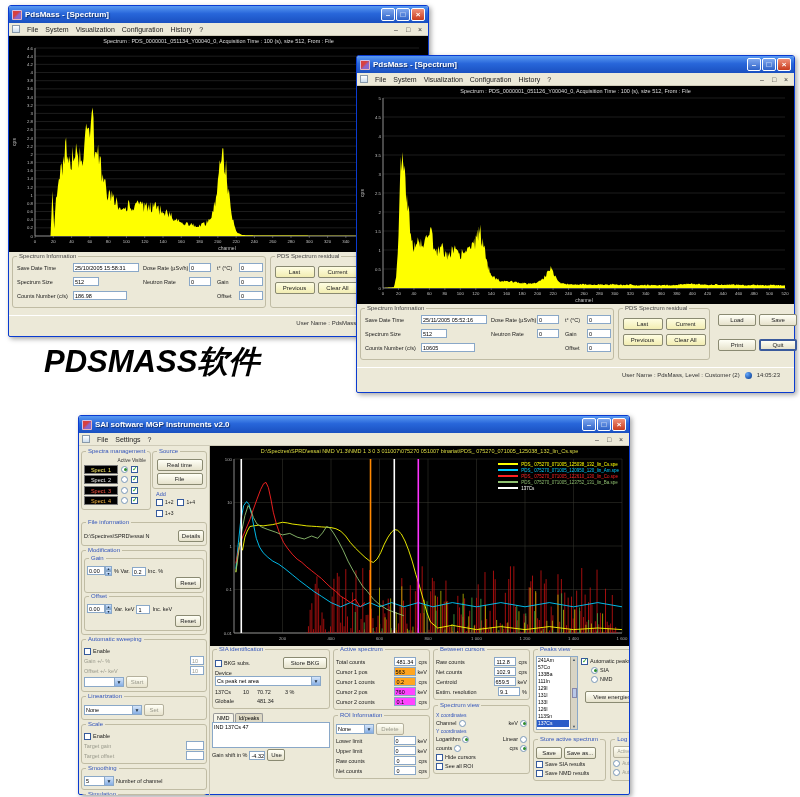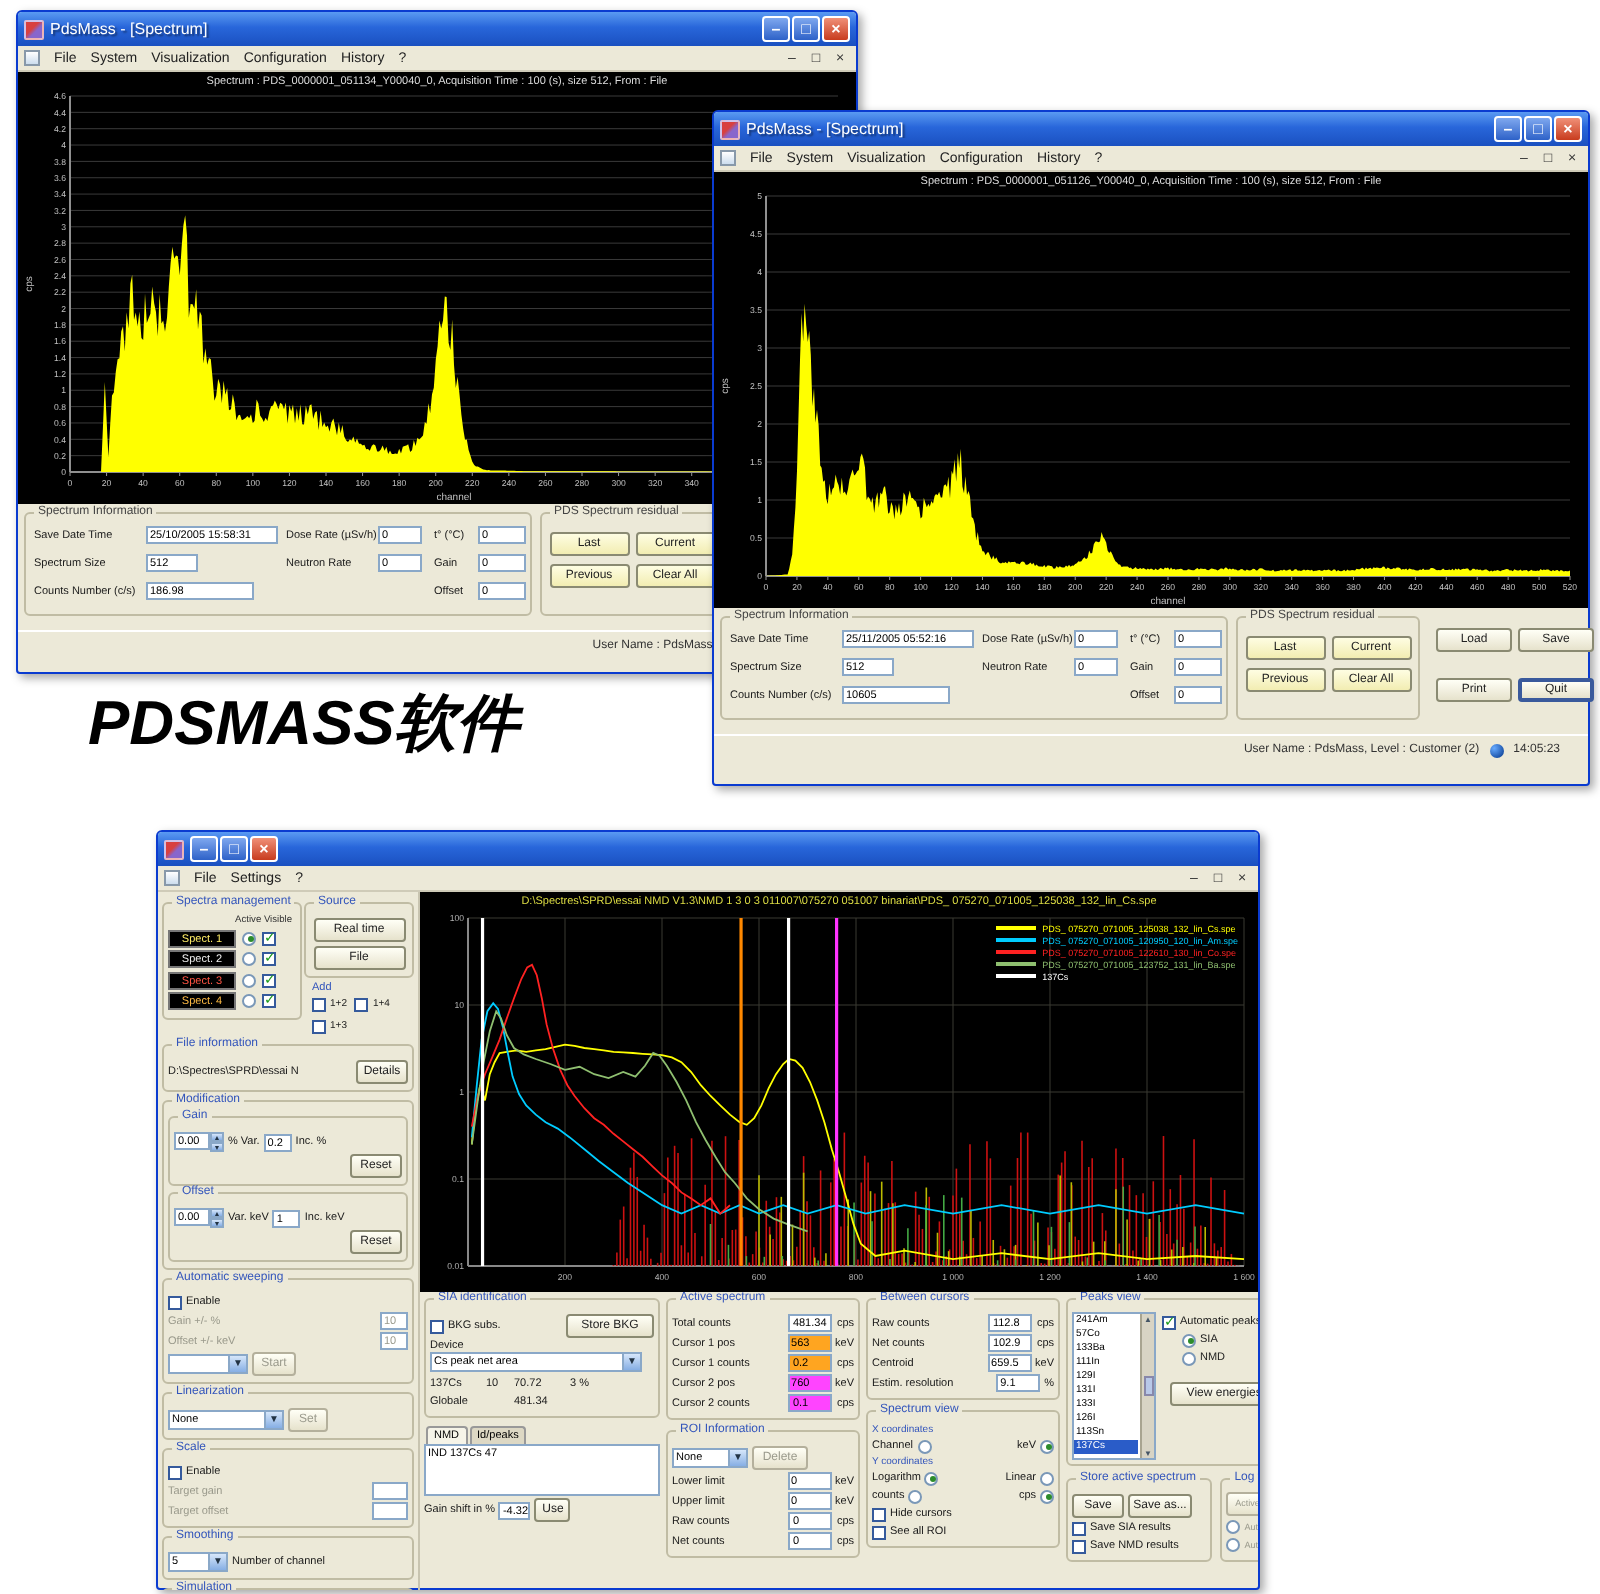--- a/index.html
+++ b/index.html
@@ -5,21 +5,21 @@
 *{box-sizing:border-box;margin:0;padding:0}
 html,body{width:800px;height:797px}
 body{position:relative;background:#fff;font-family:"Liberation Sans",sans-serif;overflow:hidden}
 #caption{position:absolute;left:44px;top:341px;font-size:31px;font-weight:bold;font-style:italic;color:#000}
 .window{position:absolute;background:#ECE9D8;border:1px solid #0A3BD0;border-radius:3px 3px 2px 2px;box-shadow:2px 2px 5px rgba(0,0,0,.35)}
 #win1{left:8px;top:5px;width:421px;height:332px;z-index:1}
 #win2{left:356px;top:55px;width:439px;height:338px;z-index:2}
 #win3{left:78px;top:415px;width:552px;height:380px;z-index:3}
 .titlebar{height:17px;display:flex;align-items:center;gap:3px;padding:0 3px;background:linear-gradient(180deg,#5A9AF2 0%,#2866DA 45%,#1A50C0 100%);border-radius:2px 2px 0 0;color:#fff}
 .tb-icon{width:10px;height:10px;flex:none;background:linear-gradient(135deg,#d84040 40%,#8866cc 60%);border:1px solid rgba(255,255,255,.6);border-radius:1px}
-.tb-title{font-size:8px;font-weight:normal;text-shadow:1px 1px 1px rgba(0,0,0,.5);white-space:nowrap;overflow:hidden;flex:1}
+.tb-title{font-size:8px;font-weight:bold;text-shadow:1px 1px 1px rgba(0,0,0,.5);white-space:nowrap;overflow:hidden;flex:1}
 .tb-btns{display:flex;gap:1px;flex:none}
 .tb-btn{width:14px;height:13px;border:1px solid #fff;border-radius:2px;background:linear-gradient(#7FA8EF,#2E62C8);color:#fff;font-size:8px;line-height:11px;text-align:center;font-weight:bold}
 .tb-close{background:linear-gradient(#F09078,#C83C1E)}
 .menubar{height:13px;display:flex;align-items:center;gap:7px;padding:0 3px;font-size:7px;color:#222;border-bottom:1px solid #cfcbb8;background:#ECE9D8}
 .mb-icon{width:8px;height:8px;flex:none;background:linear-gradient(#fff,#cde);border:1px solid #8899aa}
 .mb-item{white-space:nowrap}
 .mb-mini{margin-left:auto;display:flex;gap:2px}
 .mb-mini span{font-size:7px;width:10px;text-align:center;color:#333}
 .chartblack{position:relative;background:#000;overflow:hidden}
 .chart-header{position:absolute;top:2px;left:0;right:0;text-align:center;font-size:5.5px;color:#ddd;z-index:2;white-space:nowrap}
@@ -382,20 +382,21 @@
     <div class="statusbar">
       <span>User Name : PdsMass, Level : Customer (2)</span>
       <span class="sb-dot"></span>
       <span>14:05:23</span>
     </div>
   </div>
 <div id="caption">PDSMASS软件</div>
 <div id="win3" class="window w3">
     <div class="titlebar">
       <span class="tb-icon"></span>
+      <span class="tb-title">SAI software MGP Instruments v2.0</span>
       <span class="tb-btns">
         <span class="tb-btn">–</span>
         <span class="tb-btn">□</span>
         <span class="tb-btn tb-close">×</span>
       </span>
     </div>
     <div class="menubar">
       <span class="mb-icon"></span>
       <span class="mb-item">File</span>
       <span class="mb-item">Settings</span>

